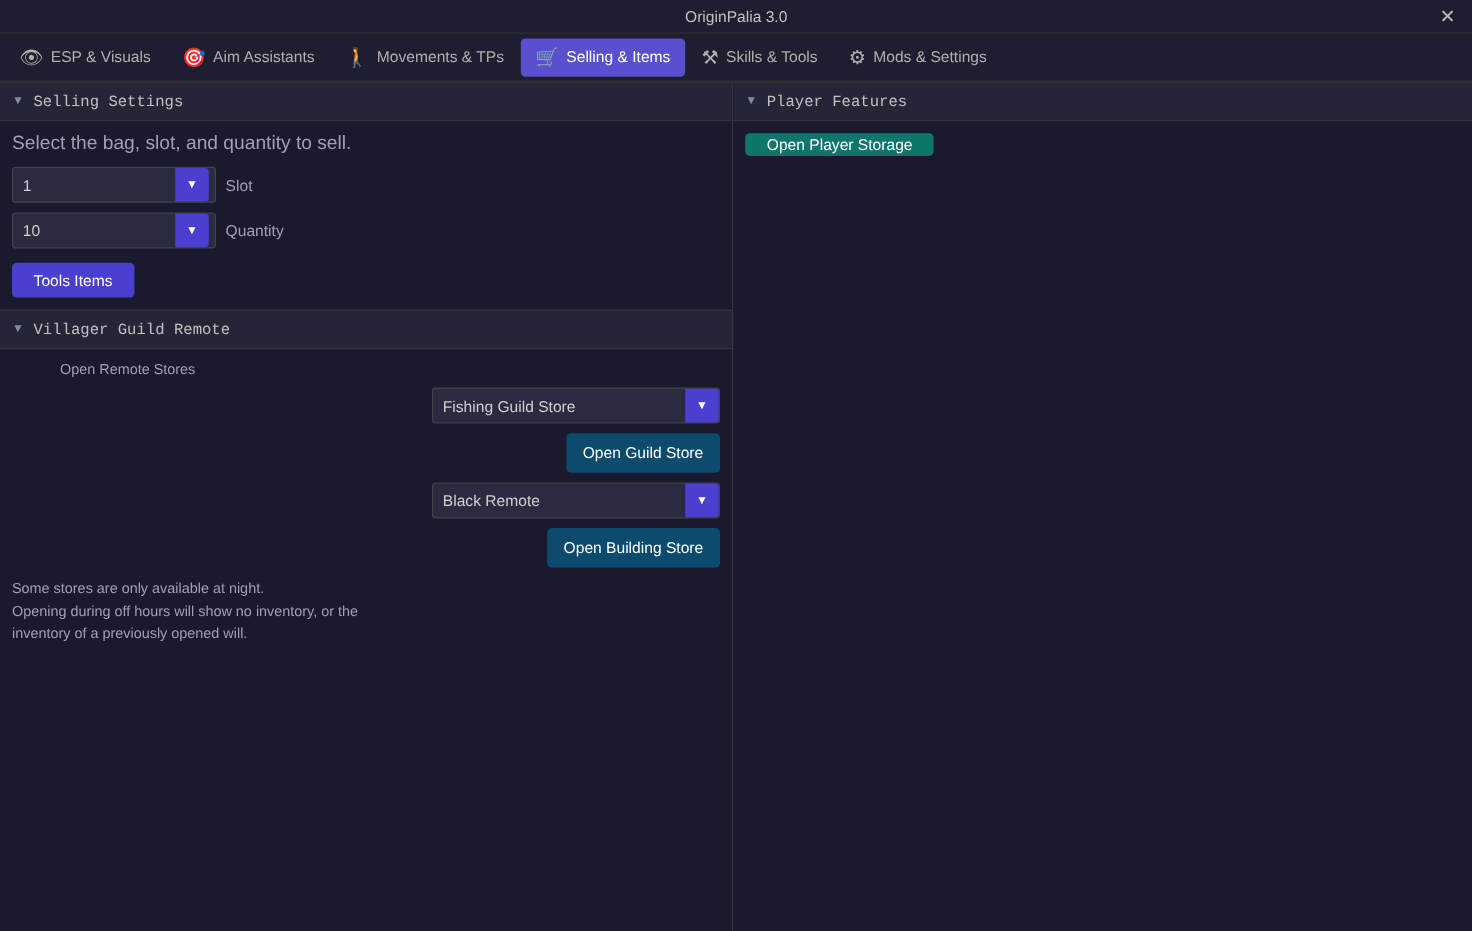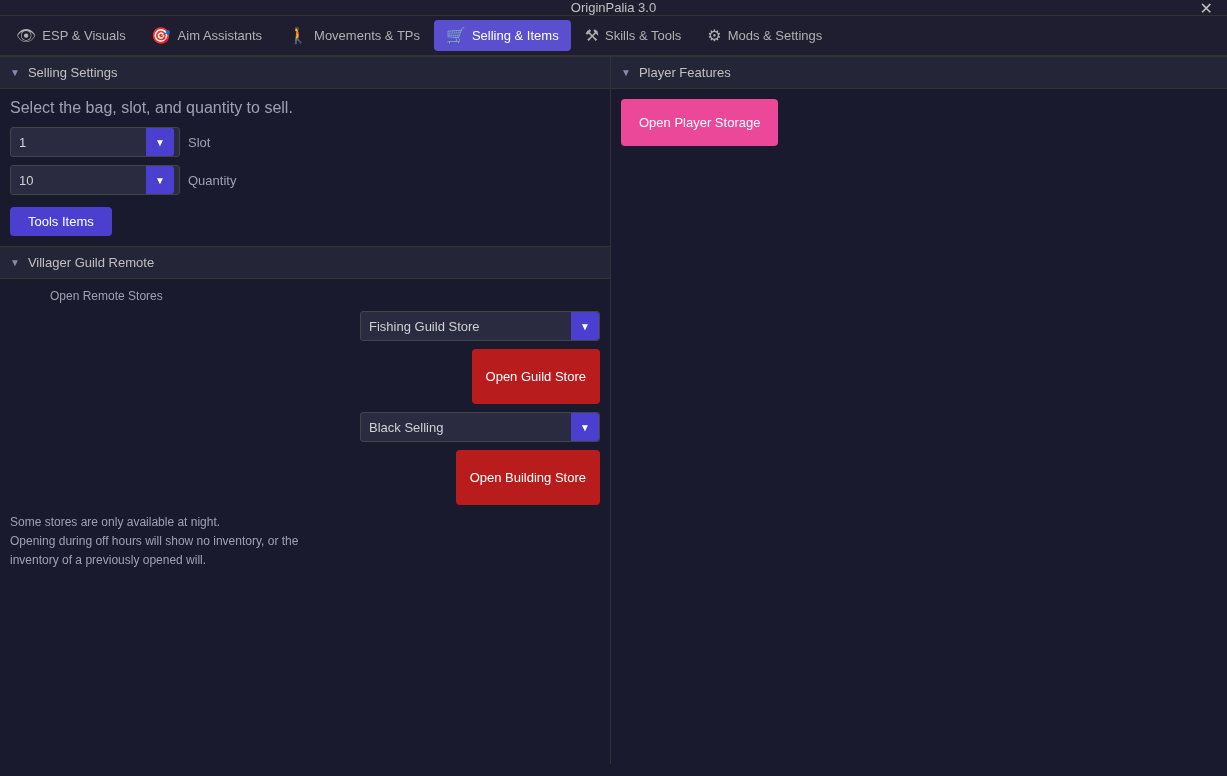--- a/index.html
+++ b/index.html
@@ -12,21 +12,21 @@
       height: 776px;
       overflow: hidden;
       position: relative;
     }
     
     .title-bar {
       background: #1e1e30;
       display: flex;
       align-items: center;
       justify-content: center;
-      height: 16px;
+      height: 28px;
       position: relative;
       border-bottom: 1px solid #333;
     }
     .title-bar-text {
       color: #c0c0c0;
       font-size: 13px;
     }
     .close-btn {
       position: absolute;
       right: 8px;
@@ -87,20 +87,21 @@
       display: flex;
       align-items: center;
       gap: 8px;
       padding: 8px 10px;
       border-bottom: 1px solid #333;
       border-top: 1px solid #333;
     }
     .section-header-text {
       color: #c0c0c0;
       font-size: 13px;
+      font-family: Liberation Mono, monospace;
     }
     .chevron-down {
       color: #8888aa;
       font-size: 10px;
     }
     
     .selling-settings-area {
       padding: 10px 10px;
     }
     .select-hint {
@@ -202,25 +203,25 @@
       display: flex;
       align-items: center;
       justify-content: center;
       border-radius: 0 3px 3px 0;
       cursor: pointer;
       color: #fff;
       font-size: 10px;
       flex-shrink: 0;
     }
     .open-store-btn {
-      background: #b91c1c;
+      background: #0c4a6e;
       color: #fff;
       border: none;
       border-radius: 4px;
-      padding: 20px 14px;
+      padding: 9px 14px;
       font-size: 13px;
       cursor: pointer;
     }
     
     .night-note {
       margin-top: 4px;
       color: #a0a0b0;
       font-size: 12px;
       line-height: 1.6;
     }
@@ -228,25 +229,25 @@
     .right-panel {
       flex: 1;
       border-left: 1px solid #333;
       display: flex;
       flex-direction: column;
     }
     .player-features-area {
       padding: 10px 10px;
     }
     .open-storage-btn {
-      background: #ec4899;
+      background: #0f766e;
       color: #fff;
       border: none;
       border-radius: 4px;
-      padding: 16px 18px;
+      padding: 2px 18px;
       font-size: 13px;
       cursor: pointer;
     }
   </style>
 </head>
 <body>
 
 <div class="title-bar">
   <span class="title-bar-text">OriginPalia 3.0</span>
   <button class="close-btn">✕</button>
@@ -330,21 +331,21 @@
       <div class="store-row">
         <div class="store-select-wrapper">
           <span class="store-select-text">Fishing Guild Store</span>
           <div class="store-dropdown-arrow">▼</div>
         </div>
         <button class="open-store-btn">Open Guild Store</button>
       </div>
 
       <div class="store-row">
         <div class="store-select-wrapper">
-          <span class="store-select-text">Black Selling</span>
+          <span class="store-select-text">Black Remote</span>
           <div class="store-dropdown-arrow">▼</div>
         </div>
         <button class="open-store-btn">Open Building Store</button>
       </div>
 
       <div class="night-note">
         <div>Some stores are only available at night.</div>
         <div>Opening during off hours will show no inventory, or the</div>
         <div>inventory of a previously opened will.</div>
       </div>

